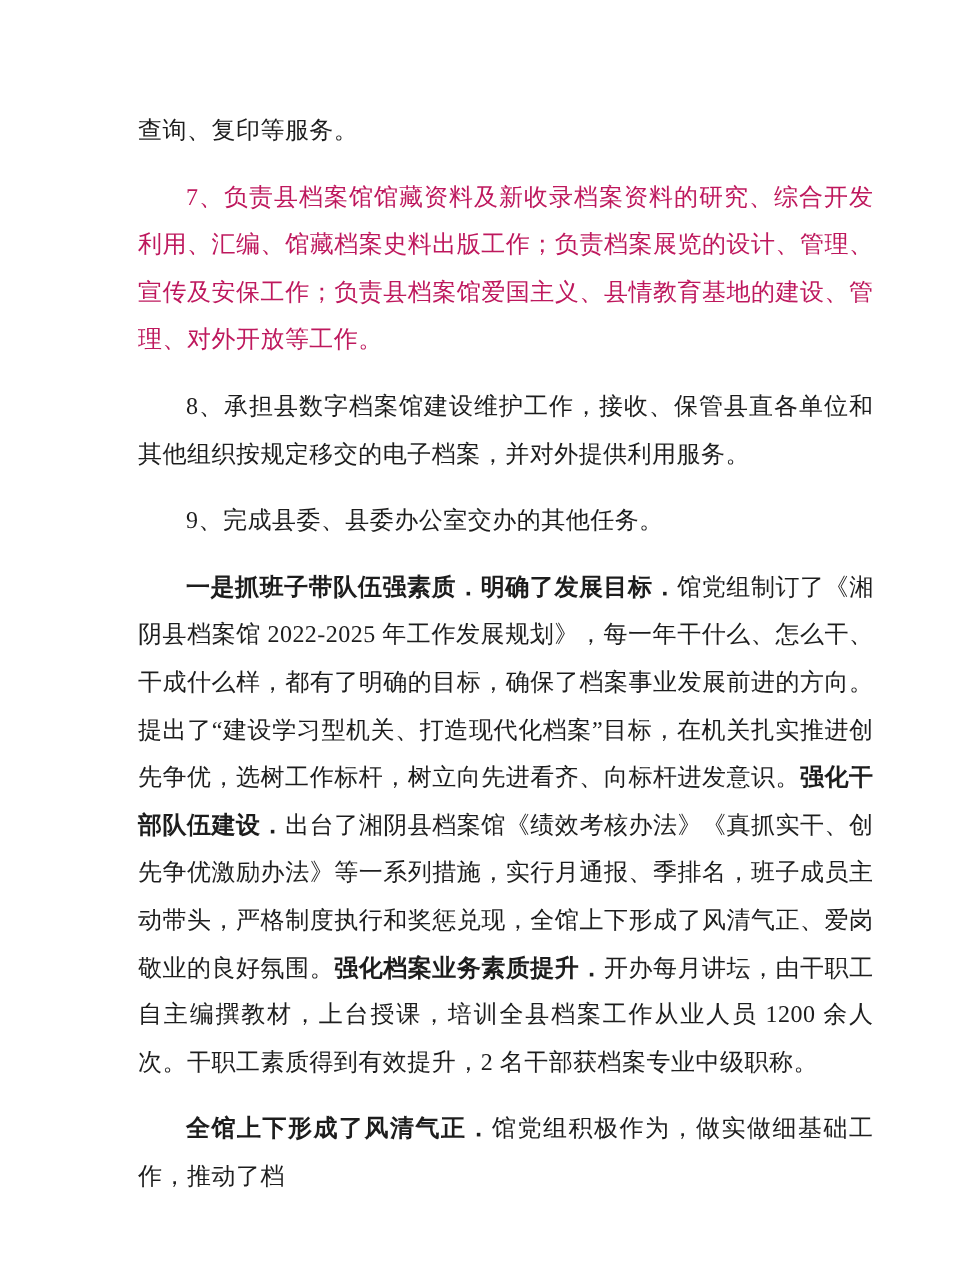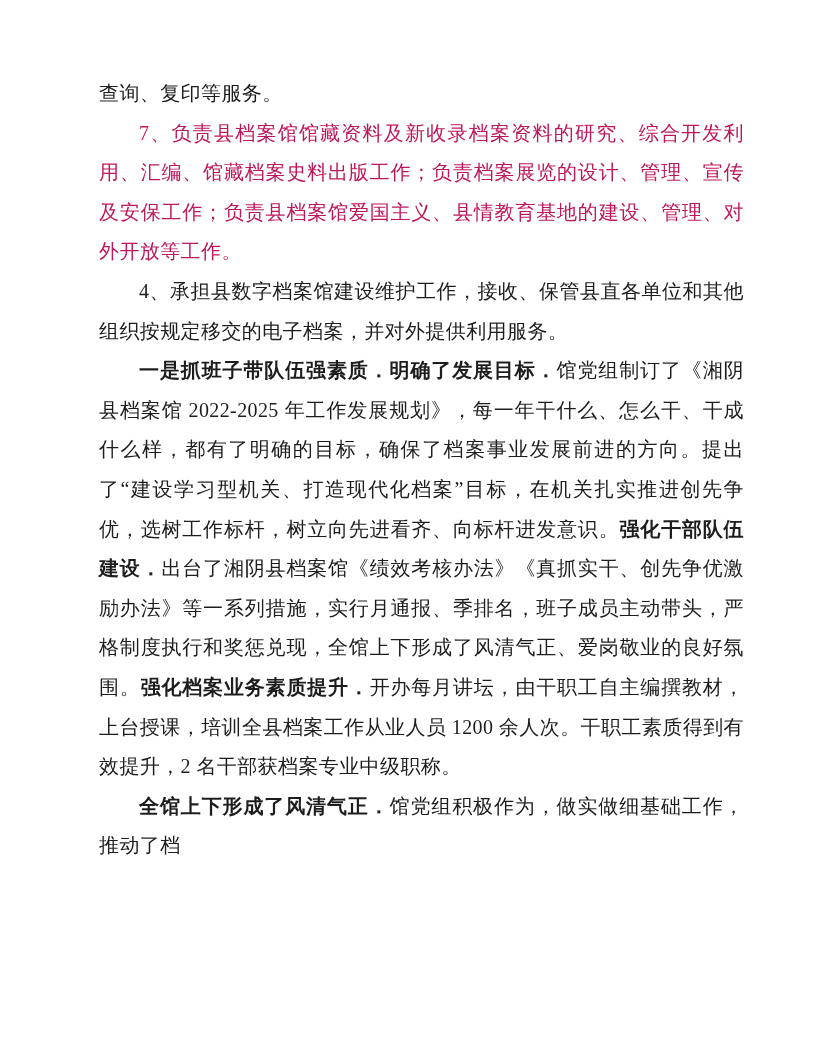--- a/index.html
+++ b/index.html
@@ -16,36 +16,37 @@
     overflow: hidden;
     font-family: "Liberation Serif", serif;
   }
   .content {
     position: absolute;
     top: 74px;
     left: 99px;
     width: 645px;
   }
   .para {
-    margin: 0;
+    margin: 16px;
     text-align: justify;
     font-size: 20px;
     line-height: 39.6px;
     letter-spacing: 0.4px;
     color: #1d1d1d;
     word-break: break-all;
   }
   .para .bold {
     font-weight: 700;
   }
 </style>
 </head>
 <body>
 
 <div class="page">
   <div class="content">
       <p class="para" style="text-indent: 0em; color: rgb(29, 29, 29);"><span>查询、复印等服务。</span></p>
       <p class="para" style="text-indent: 2em; color: #be185d;"><span>7、负责县档案馆馆藏资料及新收录档案资料的研究、综合开发利用、汇编、馆藏档案史料出版工作；负责档案展览的设计、管理、宣传及安保工作；负责县档案馆爱国主义、县情教育基地的建设、管理、对外开放等工作。</span></p>
-      <p class="para" style="text-indent: 2em; color: rgb(29, 29, 29);"><span>4、承担县数字档案馆建设维护工作，接收、保管县直各单位和其他组织按规定移交的电子档案，并对外提供利用服务。</span></p>
+      <p class="para" style="text-indent: 2em; color: rgb(29, 29, 29);"><span>8、承担县数字档案馆建设维护工作，接收、保管县直各单位和其他组织按规定移交的电子档案，并对外提供利用服务。</span></p>
+      <p class="para" style="text-indent: 2em; color: rgb(29, 29, 29);"><span>9、完成县委、县委办公室交办的其他任务。</span></p>
       <p class="para" style="text-indent: 2em; color: rgb(29, 29, 29);"><span class="bold">一是抓班子带队伍强素质．明确了发展目标．</span><span>馆党组制订了《湘阴县档案馆 2022-2025 年工作发展规划》，每一年干什么、怎么干、干成什么样，都有了明确的目标，确保了档案事业发展前进的方向。提出了“建设学习型机关、打造现代化档案”目标，在机关扎实推进创先争优，选树工作标杆，树立向先进看齐、向标杆进发意识。</span><span class="bold">强化干部队伍建设．</span><span>出台了湘阴县档案馆《绩效考核办法》《真抓实干、创先争优激励办法》等一系列措施，实行月通报、季排名，班子成员主动带头，严格制度执行和奖惩兑现，全馆上下形成了风清气正、爱岗敬业的良好氛围。</span><span class="bold">强化档案业务素质提升．</span><span>开办每月讲坛，由干职工自主编撰教材，上台授课，培训全县档案工作从业人员 1200 余人次。干职工素质得到有效提升，2 名干部获档案专业中级职称。</span></p>
       <p class="para" style="text-indent: 2em; color: rgb(29, 29, 29);"><span class="bold">全馆上下形成了风清气正．</span><span>馆党组积极作为，做实做细基础工作，推动了档</span></p>
     </div>
 </div>
 
 </body></html>

